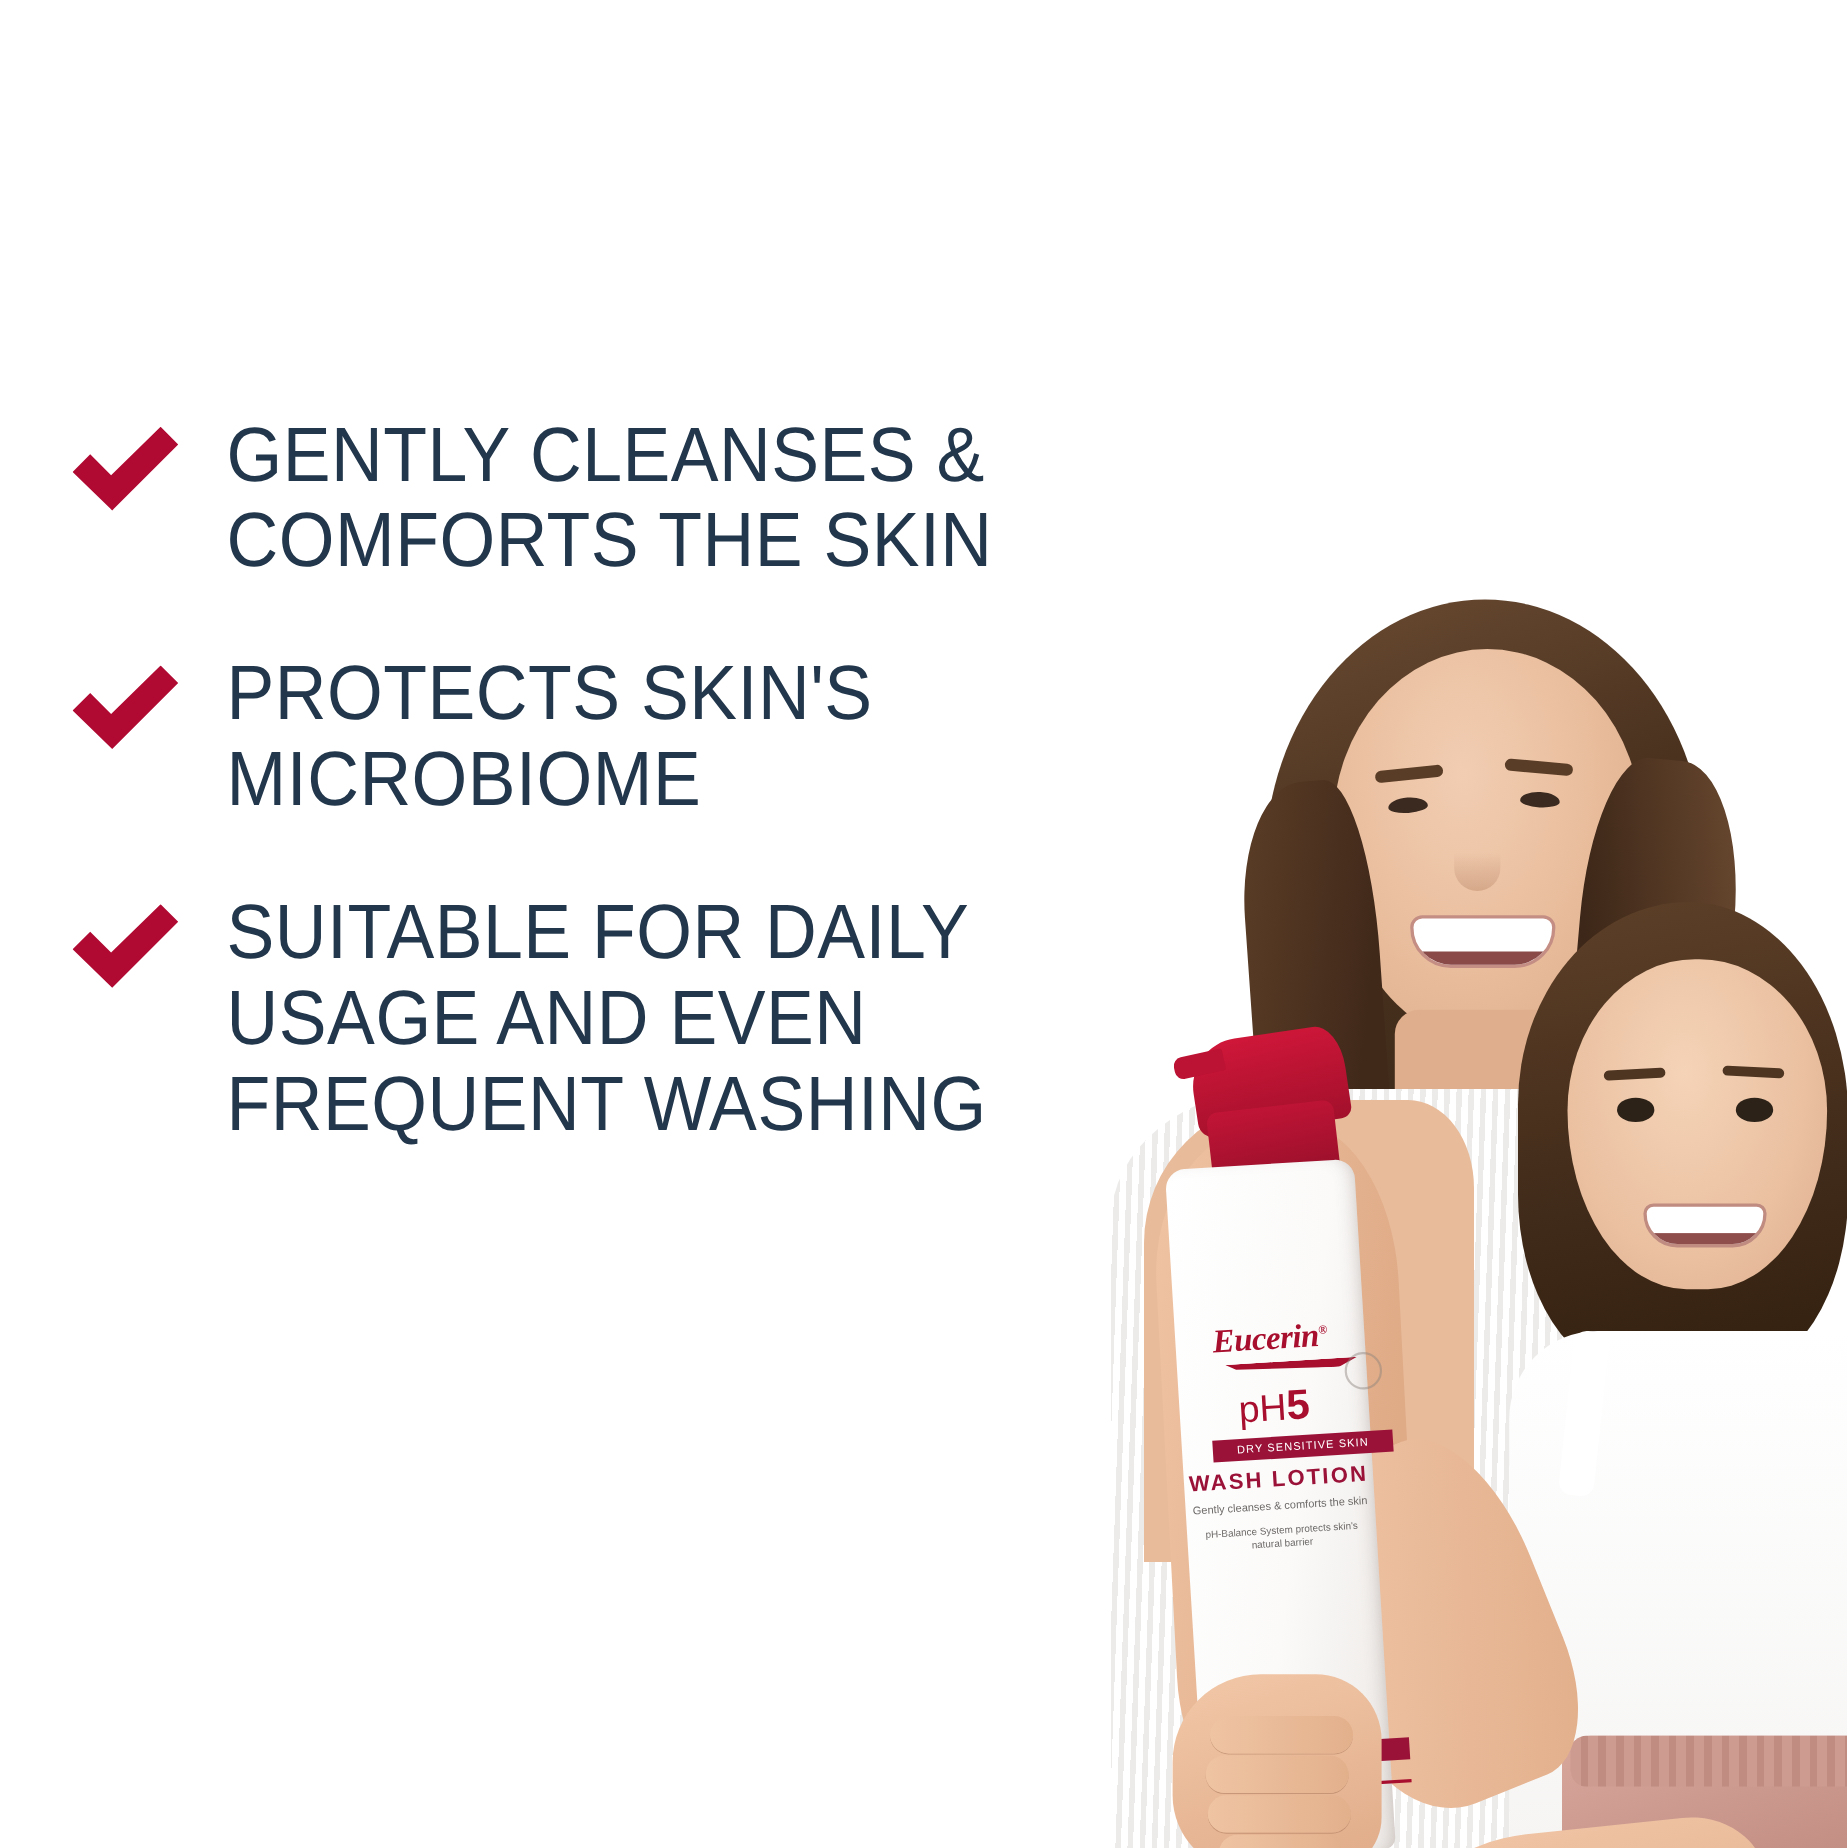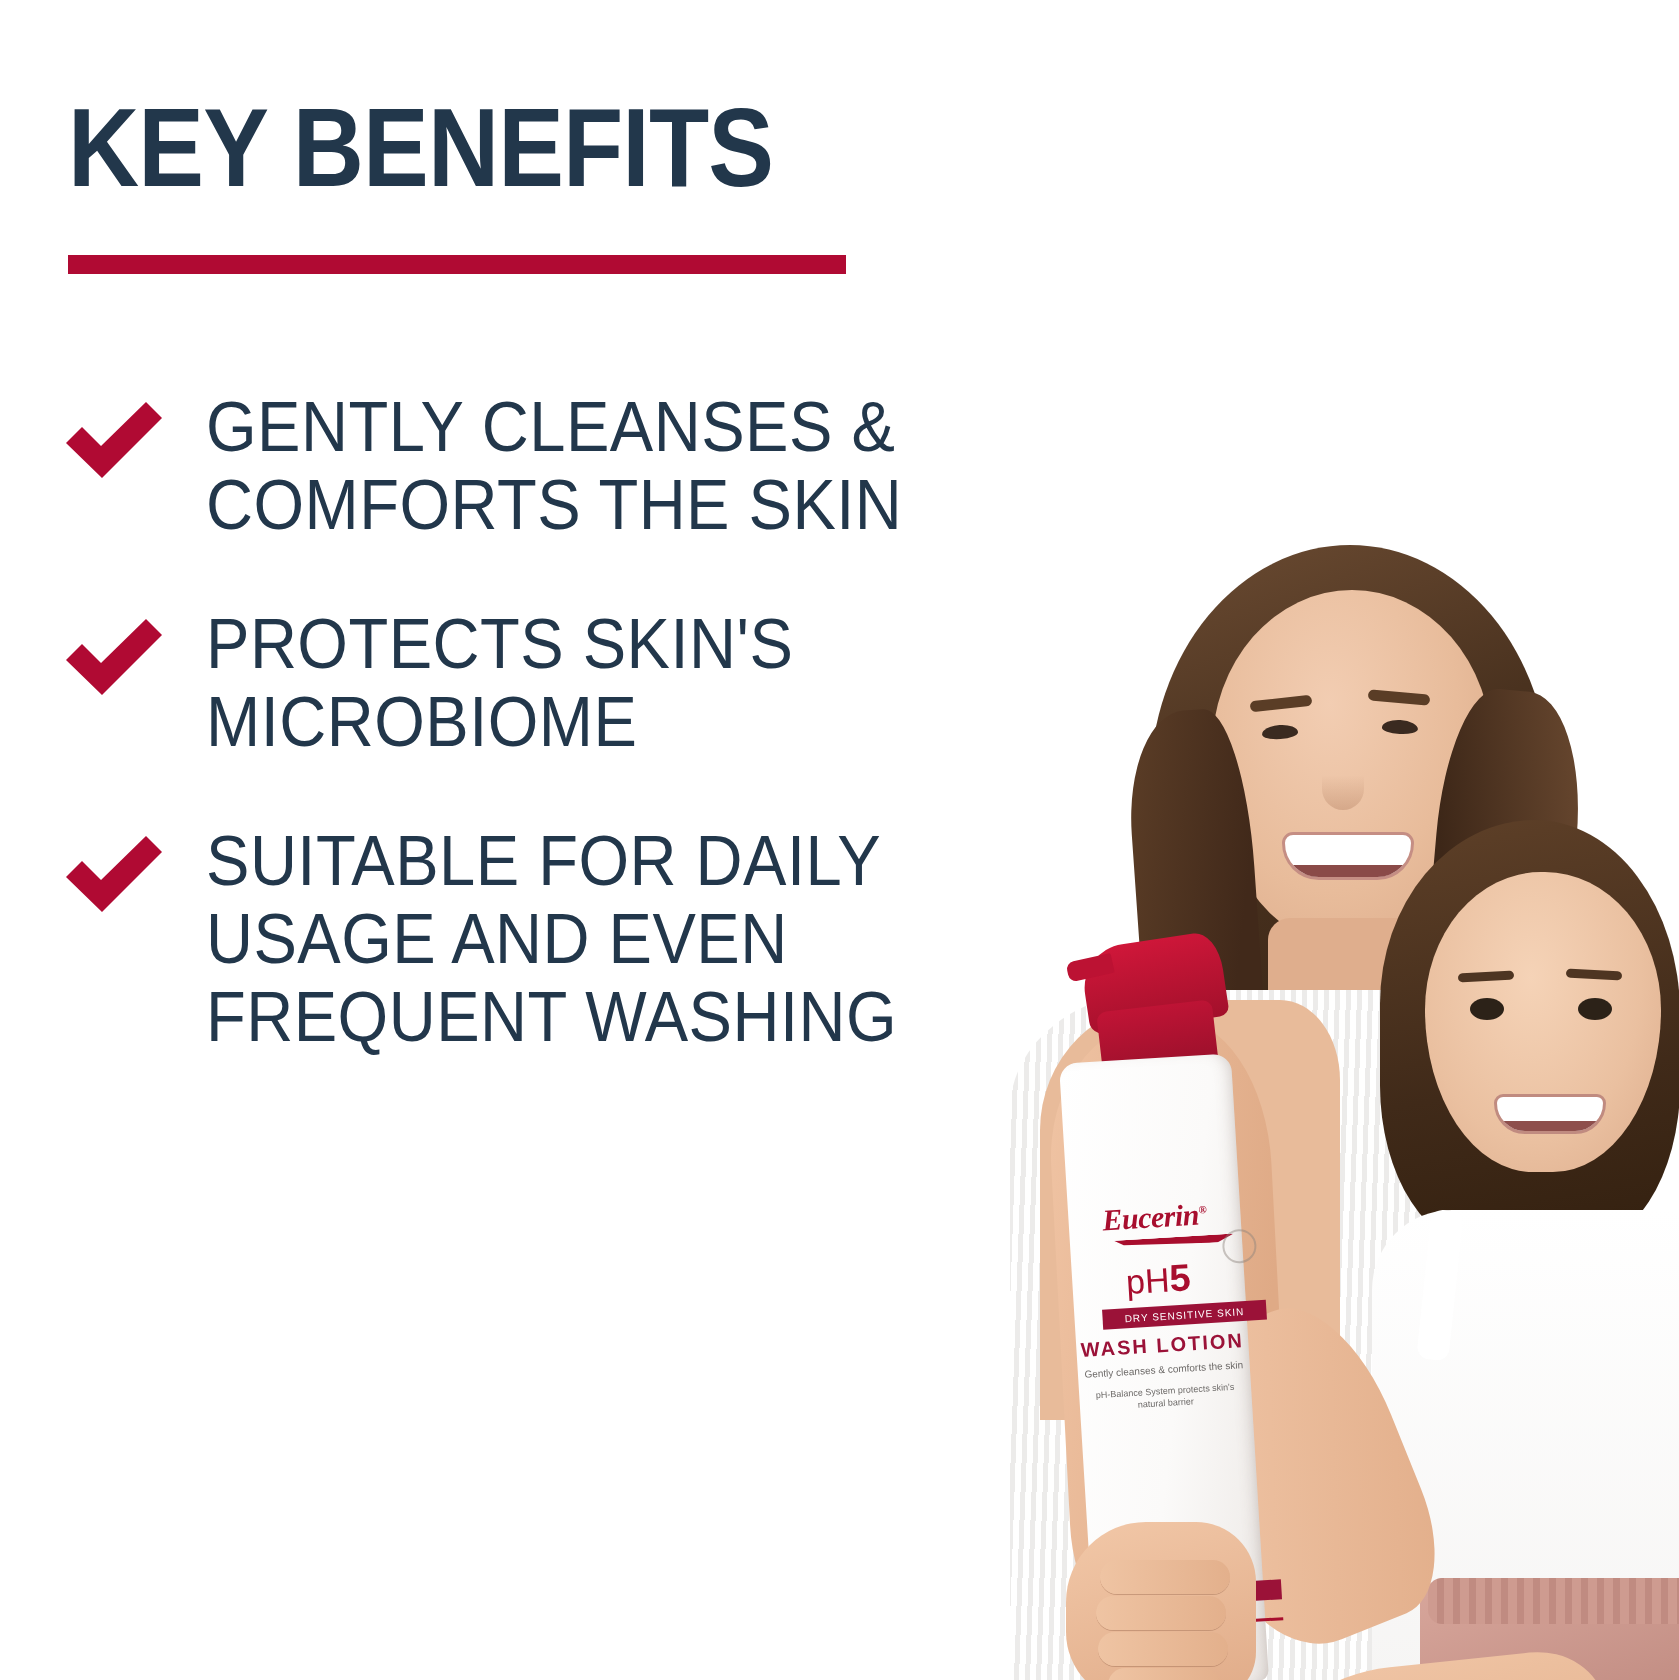--- a/index.html
+++ b/index.html
@@ -38,21 +38,21 @@
   .heading-rule {
     position:absolute;
     left:0px; top:163px;
     width:778px; height:19px;
     background:#B00A33;
   }
 
   
   .benefits {
     position:absolute;
-    left:66px; top:388px;
+    left:66px; top:374px;
     width:1010px;
   }
   .benefit-row {
     position:relative;
     display:flex;
     align-items:flex-start;
     margin-bottom:60px;
   }
   .benefit-row:last-child { margin-bottom:0; }
 
@@ -389,24 +389,20 @@
   }
 
   
   svg.check { width:96px; height:78px; display:block; }
 </style>
 </head>
 <body>
 
 <div class="canvas">
 
-  <div class="heading-block">
-    <div class="heading-title">KEY BENEFITS</div>
-    <div class="heading-rule"></div>
-  </div>
 
   <div class="benefits">
 
     <div class="benefit-row">
       <div class="check-wrap">
         <svg class="check" viewBox="0 0 96 78" aria-hidden="true">
           <polygon points="0,41 16,25 35,44 80,0 96,16 36,76" fill="#B00A33"></polygon>
         </svg>
       </div>
       <div class="benefit-text">GENTLY CLEANSES &amp;

